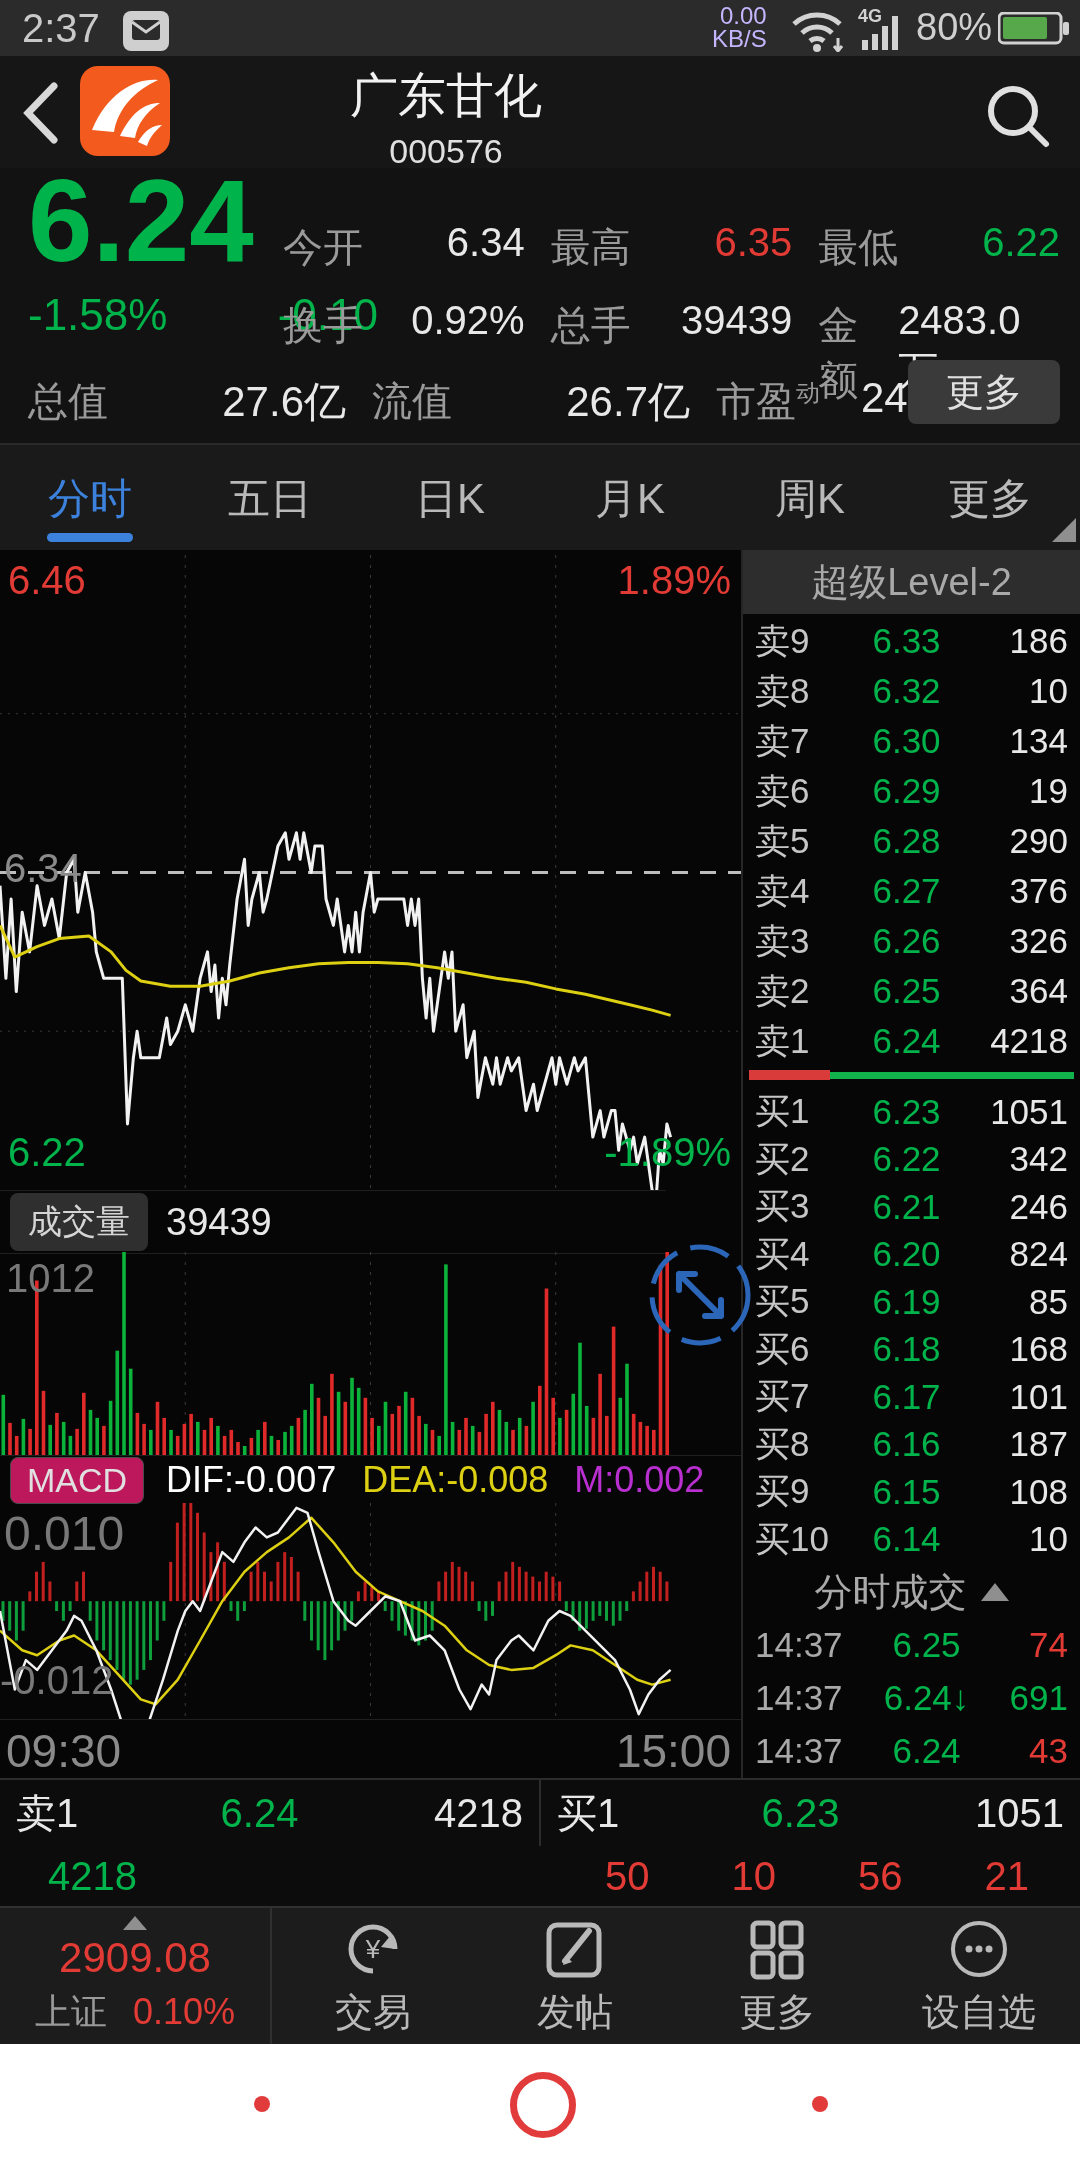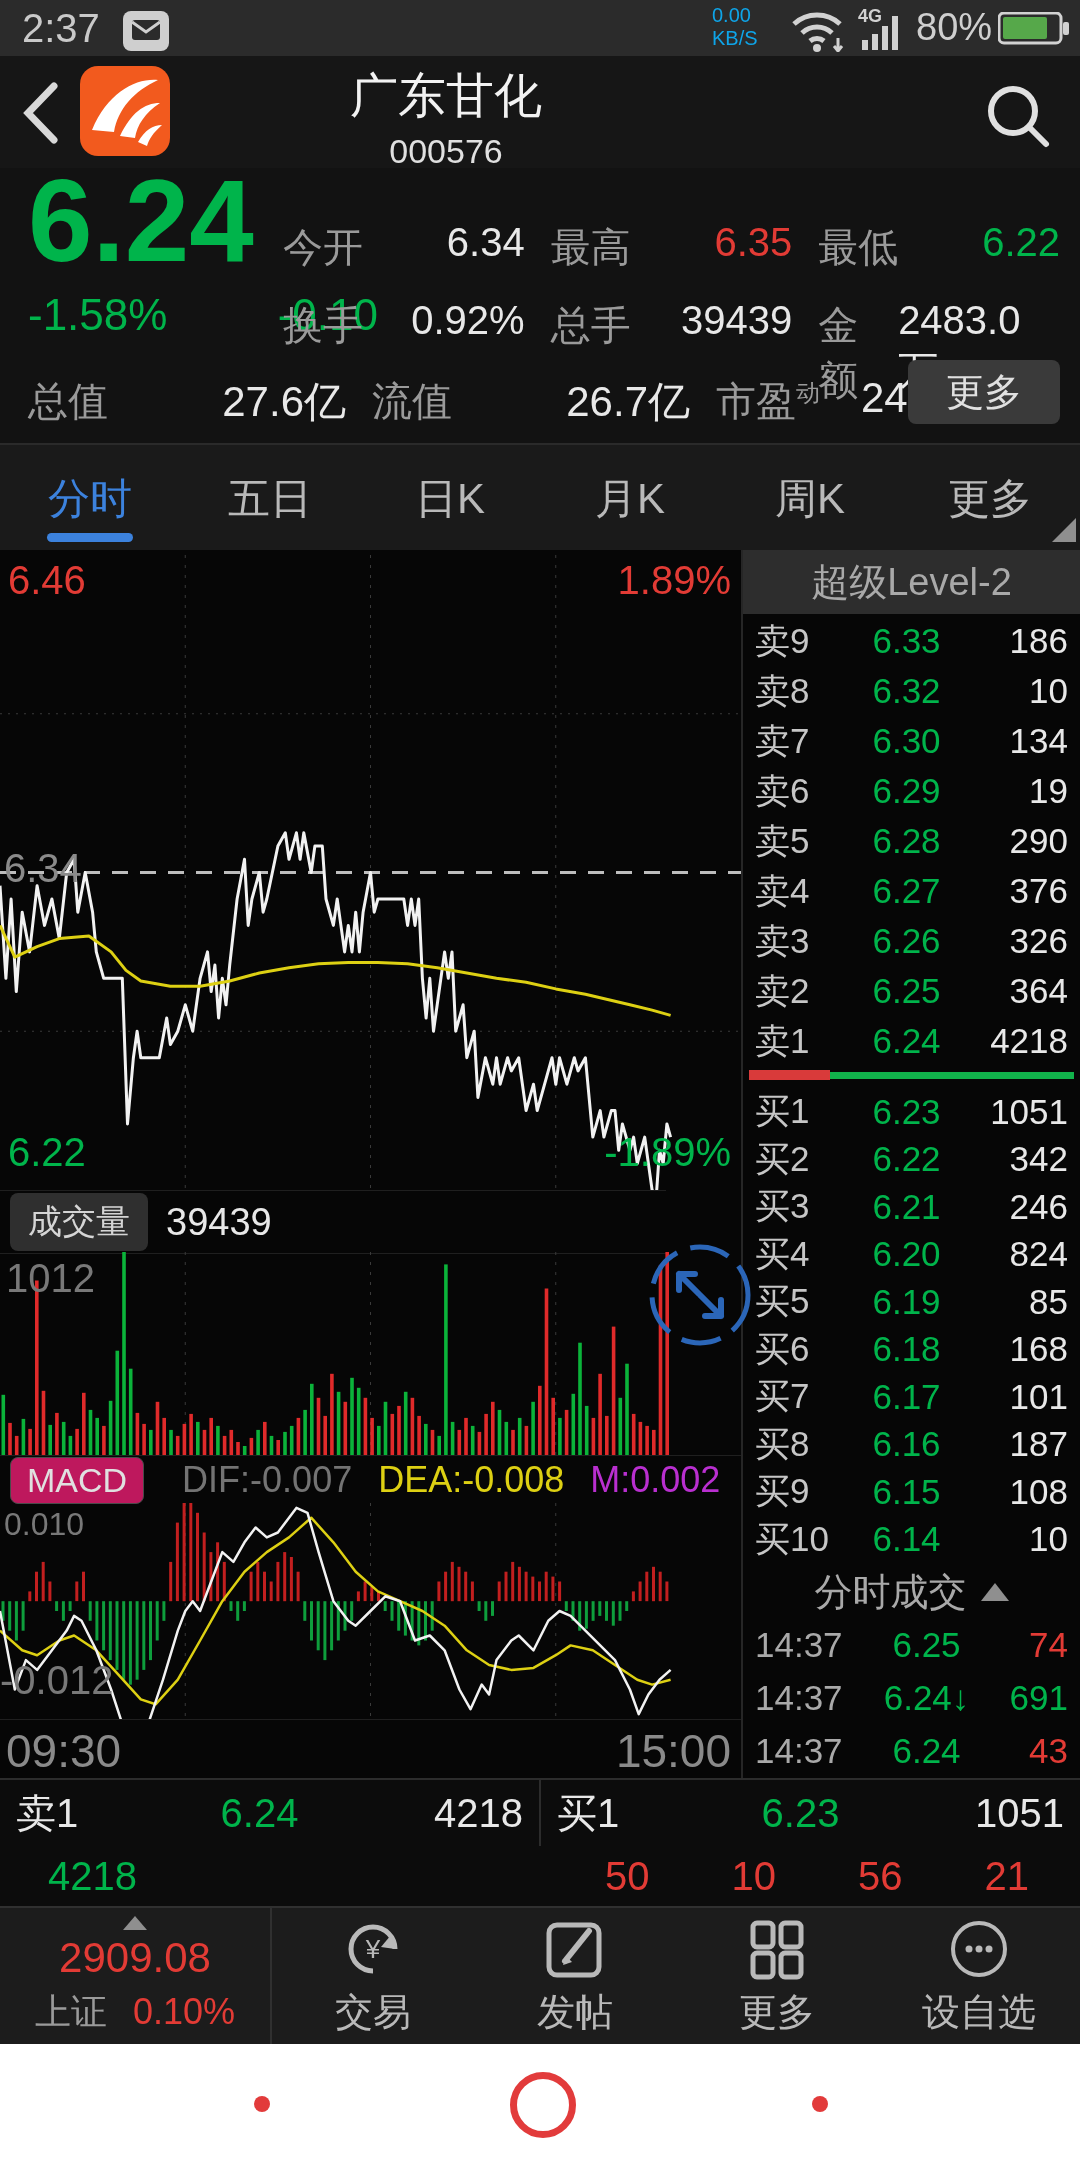--- a/index.html
+++ b/index.html
@@ -4,21 +4,21 @@
 <style>
   html,body{margin:0;padding:0;background:#000;}
   #app{position:relative;width:1080px;height:2160px;background:#0a0a0a;overflow:hidden;
        font-family:"Liberation Sans","DejaVu Sans",sans-serif;color:#e6e6e6;}
   .abs{position:absolute;}
 
   
   #statusbar{left:0;top:0;width:1080px;height:56px;background:#2b2b2b;color:#cfcfcf;}
   #sb-time{left:22px;top:6px;font-size:40px;color:#c9c9c9;}
   #sb-msg{left:122px;top:10px;}
-  #sb-kbs{left:712px;top:4px;text-align:left;font-size:20px;line-height:23px;color:#0ea5e9;}
+  #sb-kbs{left:712px;top:4px;text-align:right;font-size:24px;line-height:23px;color:#c4b5fd;}
   #sb-wifi{left:790px;top:8px;}
   #sb-net{left:858px;top:6px;}
   #sb-batt-pct{left:916px;top:6px;font-size:38px;color:#cfcfcf;}
   #sb-batt{left:998px;top:12px;}
 
   
   #header{left:0;top:56px;width:1080px;height:112px;background:#161616;}
   #back{left:14px;top:22px;width:56px;height:70px;}
   #logo{left:78px;top:8px;width:94px;height:94px;}
   #title-wrap{left:0;top:0;width:892px;height:112px;text-align:center;}
@@ -61,21 +61,21 @@
   #vol-header{top:640px;width:666px;height:62px;border-top:1px solid #1f1f1f;border-bottom:1px solid #1f1f1f;
       display:flex;align-items:center;}
   .tagbox{background:#2f2f2f;border-radius:8px;color:#d5d5d5;font-size:34px;padding:6px 18px;margin-left:10px;}
   #vol-value{font-size:38px;color:#e8e8e8;margin-left:18px;}
   #vol-pane{top:702px;height:203px;width:741px;}
   #vol-axis{left:6px;top:706px;font-size:40px;color:#787878;}
   #expand-icon{left:645px;top:690px;width:110px;height:110px;}
   #macd-header{top:905px;width:741px;height:48px;border-top:1px solid #1f1f1f;display:flex;align-items:center;font-size:36px;}
   #macd-box{background:#be185d;border:1px solid #4a4a4a;border-radius:8px;color:#e0e0e0;font-size:34px;
       padding:3px 16px;margin-left:10px;}
-  #macd-dif{color:#737373;margin-left:38px;text-align:center;} #macd-dea{color:#ddd013;margin-left:26px;} #macd-m{color:#b92fd0;margin-left:26px;}
+  #macd-dif{color:#ffffff;margin-left:22px;text-align:center;} #macd-dea{color:#ddd013;margin-left:26px;} #macd-m{color:#b92fd0;margin-left:26px;}
   #macd-pane{top:953px;height:216px;width:741px;}
   #macd-top-label{left:4px;top:956px;font-size:40px;color:#787878;}
   #macd-bot-label{left:0px;top:1108px;font-size:40px;color:#787878;}
   #time-axis{top:1169px;width:741px;height:59px;border-top:1px solid #1f1f1f;}
   .time-lbl{position:absolute;top:4px;font-size:46px;color:#8a8a8a;}
 
   
   #rightcol{left:743px;top:0;width:337px;height:1228px;}
   #l2-header{left:0;top:0;width:337px;height:64px;background:#2d2d2d;color:#a9a9a9;font-size:38px;
        display:flex;align-items:center;justify-content:center;}
@@ -485,21 +485,21 @@
           <rect x="625.2" y="98.2" width="3" height="9.8" fill="#0e9e3c"></rect>
           <rect x="631.9" y="88.4" width="3" height="9.8" fill="#c21f1f"></rect>
           <rect x="638.6" y="78.5" width="3" height="19.6" fill="#c21f1f"></rect>
           <rect x="645.3" y="68.7" width="3" height="29.5" fill="#c21f1f"></rect>
           <rect x="652.0" y="63.8" width="3" height="34.4" fill="#c21f1f"></rect>
           <rect x="658.7" y="68.7" width="3" height="29.5" fill="#c21f1f"></rect>
           <rect x="665.4" y="78.5" width="3" height="19.6" fill="#c21f1f"></rect>
           <polyline points="0.0,127.6 22.2,147.3 37.1,152.2 59.3,137.5 74.1,132.5 96.3,147.3 118.6,171.8 140.8,196.4 155.6,201.3 177.8,176.7 200.1,137.5 222.3,98.2 244.5,68.7 266.8,49.1 289.0,34.4 311.2,14.7 333.4,39.3 355.7,68.7 377.9,88.4 400.1,98.2 422.4,108.0 444.6,122.7 466.8,147.3 489.1,162.0 511.3,166.9 533.5,164.9 555.8,152.2 570.6,142.4 592.8,147.3 615.0,162.0 637.3,176.7 652.1,181.6 670.6,176.7" fill="none" stroke="#ddd013" stroke-width="2.5" stroke-linejoin="round"></polyline>
           <polyline points="0.0,108.0 14.8,186.5 25.9,157.1 37.1,166.9 51.9,147.3 66.7,127.6 74.1,112.9 81.5,117.8 96.3,147.3 111.1,186.5 122.3,220.9 133.4,225.8 148.2,220.9 163.0,176.7 177.8,127.6 185.3,108.0 192.7,98.2 200.1,108.0 211.2,78.5 222.3,49.1 233.4,58.9 244.5,39.3 255.6,24.5 266.8,34.4 277.9,29.5 296.4,4.9 307.5,9.8 318.6,49.1 333.4,98.2 348.3,117.8 355.7,122.7 370.5,108.0 385.3,93.3 400.1,98.2 415.0,137.5 429.8,132.5 444.6,147.3 459.4,186.5 470.5,206.2 481.7,181.6 489.1,191.5 496.5,157.1 511.3,137.5 518.7,132.5 533.5,147.3 548.3,117.8 559.5,108.0 570.6,112.9 585.4,127.6 600.2,142.4 615.0,157.1 629.9,186.5 638.7,211.1 648.4,191.5 659.5,176.7 670.6,166.9" fill="none" stroke="#f2f2f2" stroke-width="2.5" stroke-linejoin="round"></polyline>
         </svg>
-      <div id="macd-top-label" class="abs gray" style="font-size:32px;color:#787878;">0.010</div>
+      <div id="macd-top-label" class="abs gray" style="font-size:48px;color:#787878;">0.010</div>
       <div id="macd-bot-label" class="abs" style="font-size:40px;color:#787878;">-0.012</div>
 
       <div id="time-axis" class="pane">
         <span class="time-lbl" style="left:6px;">09:30</span>
         <span class="time-lbl" style="right:10px;">15:00</span>
       </div>
     </div>
 
     <div id="rightcol" class="abs">
       <div id="l2-header" class="abs">超级Level-2</div>

